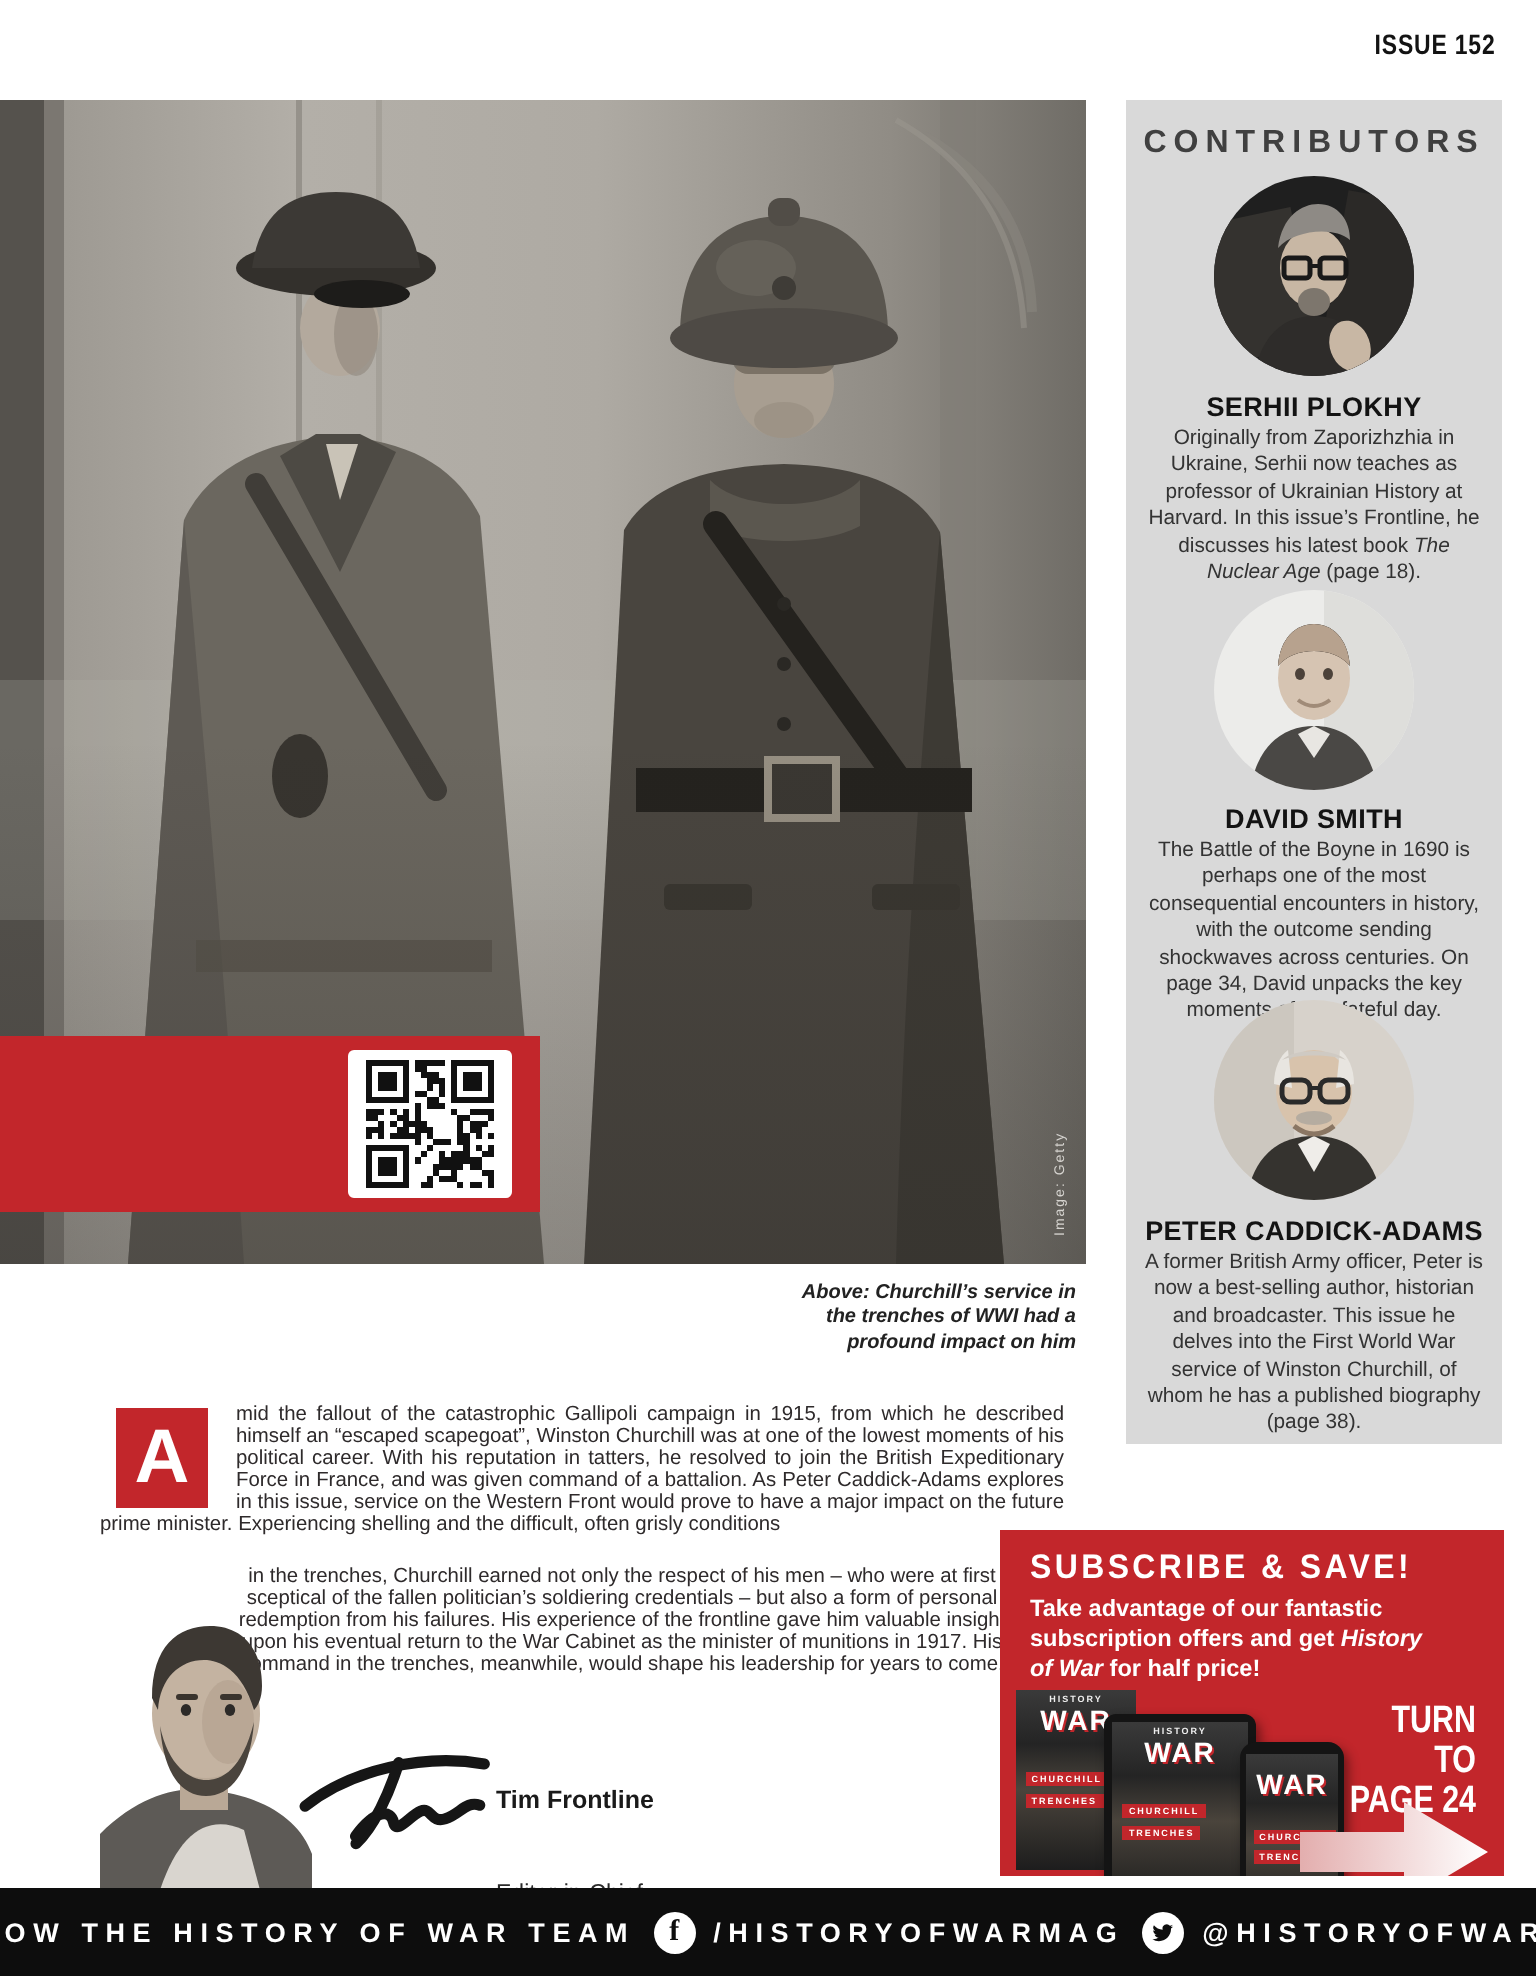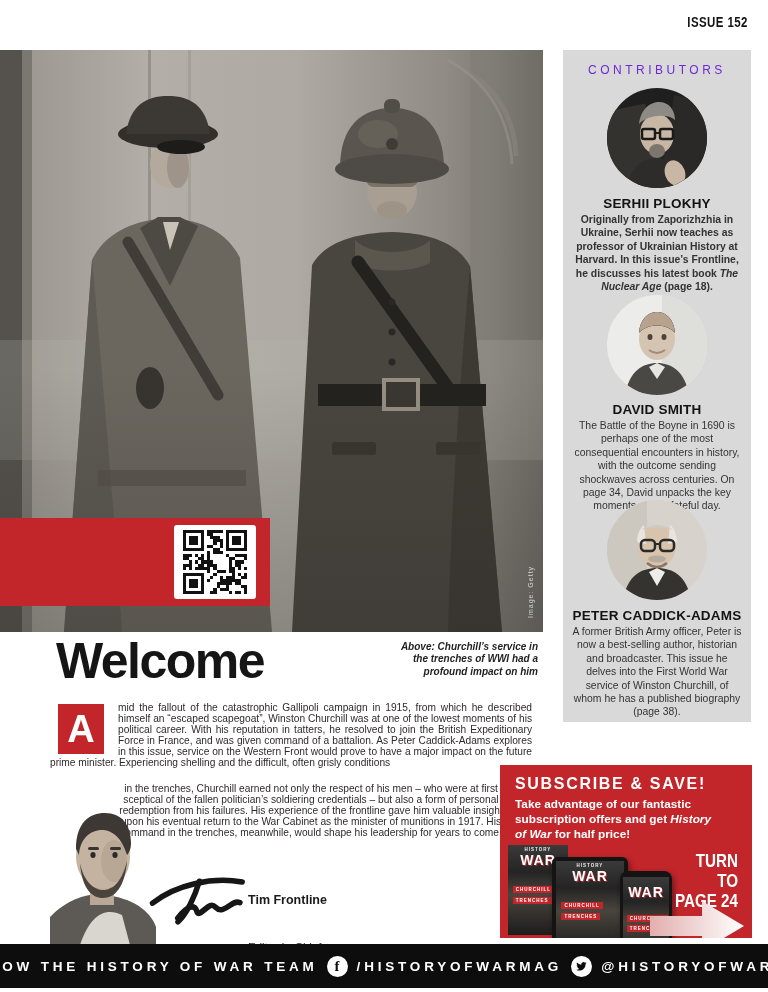--- a/index.html
+++ b/index.html
@@ -21,29 +21,29 @@
   .newsletter-box{position:absolute;left:0;top:518px;width:270px;height:88px;
       background:var(--red);display:flex;align-items:center;}
   .newsletter-text{margin-left:24px;color:#fff;font-weight:bold;font-size:14px;
       letter-spacing:2.2px;line-height:17.5px;}
   .qr-wrap{position:absolute;right:14px;top:7px;width:82px;height:74px;background:#fff;
       border-radius:3px;padding:2px;box-sizing:border-box;}
   .qr-wrap svg{width:100%;height:100%;}
 
   
   .contrib-panel{position:absolute;left:563px;top:50px;width:188px;height:672px;background:#d9d9d9;}
-  .contrib-title{position:absolute;top:13px;left:0;width:100%;text-align:center;font-size:12px;
-      font-weight:normal;letter-spacing:3.5px;color:#6d28d9;}
+  .contrib-title{position:absolute;top:13px;left:0;width:100%;text-align:center;font-size:16px;
+      font-weight:bold;letter-spacing:3.5px;color:#404040;}
   .avatar{position:absolute;left:44px;width:100px;height:100px;border-radius:50%;overflow:hidden;}
   .avatar svg{display:block;width:100%;height:100%;}
   .contrib-name{position:absolute;left:0;width:100%;text-align:center;font-weight:bold;
       font-size:13.5px;color:#131313;letter-spacing:.2px;}
   .contrib-bio{position:absolute;left:9px;width:170px;text-align:center;font-size:10.4px;
       line-height:13.4px;color:#333;}
-  .a1{top:38px;}  .n1{top:146px;} .b1{top:163px;font-weight:bold;}
+  .a1{top:38px;}  .n1{top:146px;} .b1{top:163px;}
   .a2{top:245px;} .n2{top:352px;} .b2{top:369px;}
   .a3{top:450px;} .n3{top:558px;} .b3{top:575px;}
 
   
   .welcome-title{position:absolute;left:56px;top:632px;font-size:50px;font-weight:bold;
       letter-spacing:-1.5px;color:#151515;}
   .photo-caption{position:absolute;left:400px;top:641px;width:138px;text-align:right;
       font-size:10px;line-height:12.3px;font-style:italic;font-weight:bold;color:#222;}
   .body-p1{position:absolute;left:50px;top:703px;width:482px;font-size:10.2px;
       line-height:10.9px;color:#2e2a2b;text-align:justify;}
@@ -364,21 +364,20 @@
         <rect x="53" y="40" width="14" height="11" rx="4" fill="none" stroke="#2a2a2a" stroke-width="2.5"></rect>
         <line x1="48" y1="44" x2="53" y2="44" stroke="#2a2a2a" stroke-width="2"></line>
         <ellipse cx="50" cy="59" rx="9" ry="3.5" fill="#b5aca0"></ellipse>
         <path d="M40,63 q10,8 20,0" stroke="#8a7663" stroke-width="2.5" fill="none"></path>
       </svg>
     </div>
     <div class="contrib-name n3">PETER CADDICK-ADAMS</div>
     <div class="contrib-bio b3"><span>A former British Army officer, Peter is now a best-selling author, historian and broadcaster. This issue he delves into the First World War service of Winston Churchill, of whom he has a published biography (page 38).</span><i></i><span></span></div>
   </div>
 
-  <div class="welcome-title">Welcome</div>
   <div class="photo-caption"><b>Above:</b><span> Churchill’s service in the trenches of WWI had a profound impact on him</span></div>
 
   <div class="body-p1">
     <span class="drop-cap">A</span><span>mid the fallout of the catastrophic Gallipoli campaign in 1915, from which he described himself an “escaped scapegoat”, Winston Churchill was at one of the lowest moments of his political career. With his reputation in tatters, he resolved to join the British Expeditionary Force in France, and was given command of a battalion. As Peter Caddick-Adams explores in this issue, service on the Western Front would prove to have a major impact on the future prime minister. Experiencing shelling and the difficult, often grisly conditions</span>
   </div>
   <div class="body-p2">in the trenches, Churchill earned not only the respect of his men – who were at first sceptical of the fallen politician’s soldiering credentials – but also a form of personal redemption from his failures. His experience of the frontline gave him valuable insight upon his eventual return to the War Cabinet as the minister of munitions in 1917. His command in the trenches, meanwhile, would shape his leadership for years to come.</div>
 
   <div class="editor-photo">
     <svg viewBox="0 0 106 148">
       <path d="M0,148 L0,120 C20,100 40,96 55,98 C82,101 100,113 106,130 L106,148 Z" fill="#5d5a56"></path>

